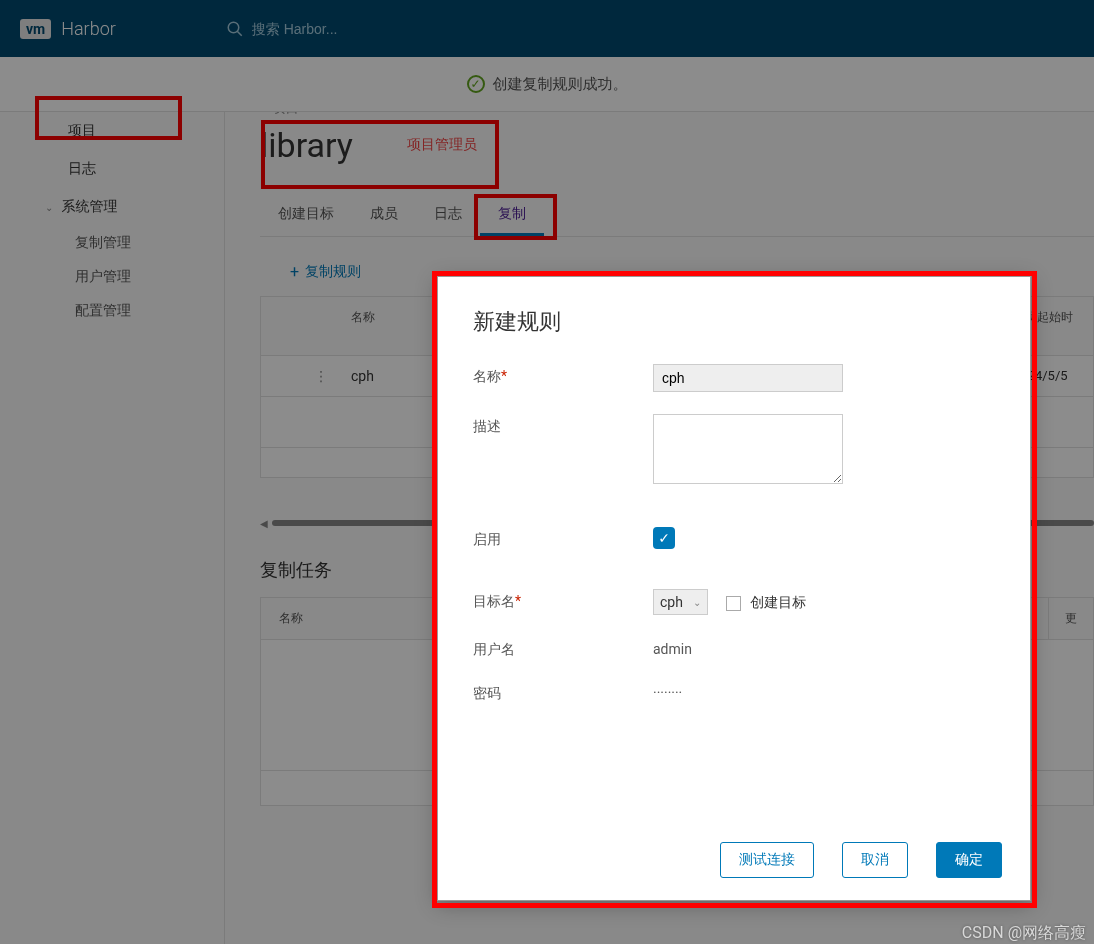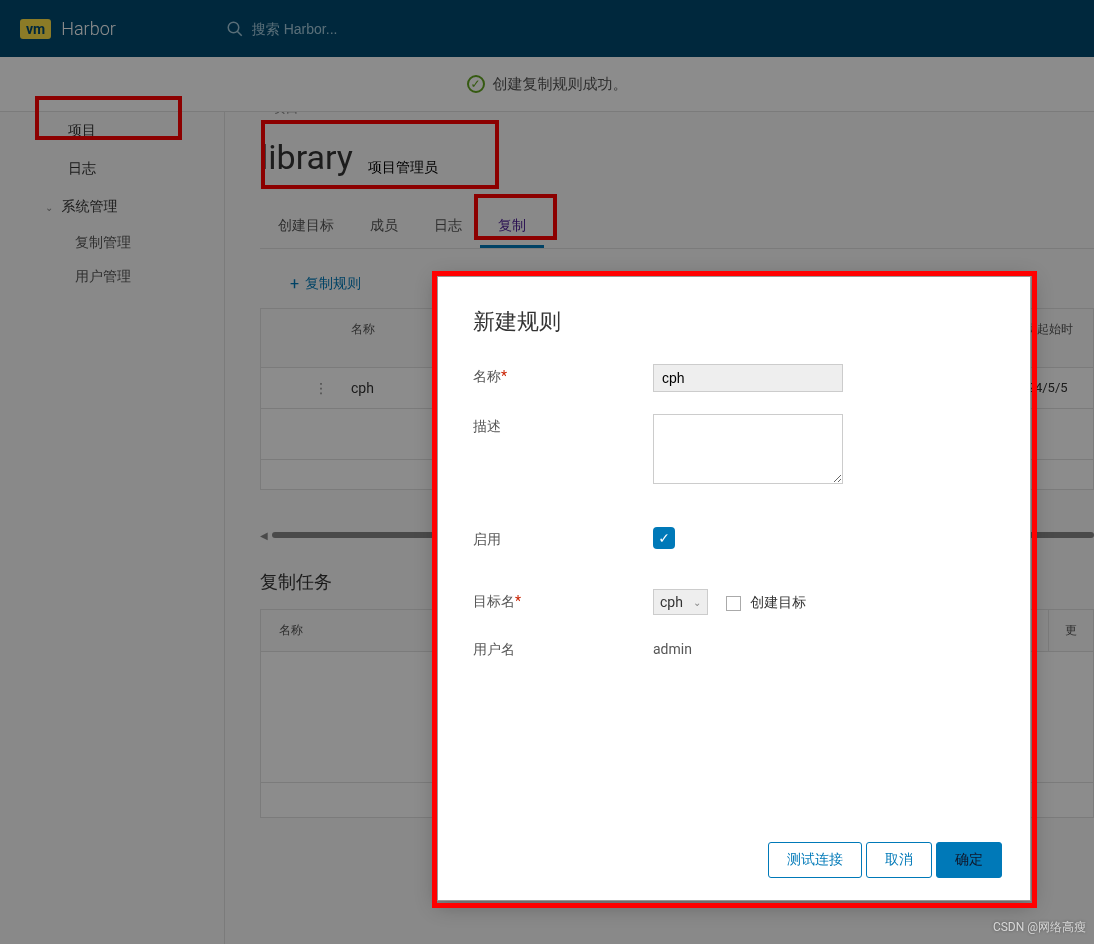--- a/index.html
+++ b/index.html
@@ -1,37 +1,37 @@
 <!DOCTYPE html>
 <html><head>
 <meta charset="utf-8">
 <style>
 * { box-sizing: border-box; margin: 0; padding: 0; }
 body { font-family: -apple-system, BlinkMacSystemFont, "Segoe UI", Roboto, sans-serif; background:#fafafa; color:#333; width:1094px; height:944px; overflow:hidden; position:relative; }
 .header { background:#004a70; height:57px; display:flex; align-items:center; padding:0 20px; color:#fff; }
-.vm-logo { background:#fde047; color:#004a70; font-weight:bold; padding:2px 6px; border-radius:3px; font-size:14px; margin-right:10px; }
+.vm-logo { background:#e5e5e5; color:#004a70; font-weight:bold; padding:2px 6px; border-radius:3px; font-size:14px; margin-right:10px; }
 .brand { font-size:18px; font-weight:300; }
 .search-box { margin-left:110px; display:flex; color:#a3c9db; }
 .search-box svg { width:18px; height:18px; margin-right:8px; }
 .search-box input { background:transparent; border:none; color:#fff; font-size:14px; outline:none; width:200px; }
 .search-box input::placeholder { color:#a3c9db; }
 .main { display:flex; height:calc(100% - 57px); position:relative; }
 .sidebar { width:225px; background:#fafafa; border-right:1px solid #e0e0e0; padding-top:55px; }
 .nav-item { padding:10px 20px 10px 68px; font-size:14px; color:#333; cursor:pointer; }
 .nav-item.parent { padding-left:45px; display:flex; align-items:center; }
 .nav-item.parent .caret { margin-right:8px; color:#888; font-size:10px; }
 .nav-subitem { padding:8px 20px 8px 75px; font-size:14px; color:#565656; cursor:pointer; }
 .content { flex:1; padding:0 0 0 35px; position:relative; }
 .notice-bar { height:55px; display:flex; align-items:center; justify-content:center; position:absolute; top:0; left:-225px; right:0; border-bottom:1px solid #e0e0e0; background:#fff; }
 .notice-bar .ok-icon { width:18px; height:18px; border:2px solid #62a420; border-radius:50%; display:flex; align-items:center; justify-content:center; margin-right:8px; color:#62a420; font-size:12px; }
 .notice-bar span.txt { color:#565656; font-size:15px; }
 .breadcrumb { margin-top:42px; font-size:14px; color:#888; display:flex; align-items:center; }
 .breadcrumb .chev { margin-right:4px; }
-.proj-title { font-size:34px; color:#333; margin-top:20px; display:flex; align-items:flex-end; }
-.proj-title .badge { font-size:14px; color:#000000; margin-left:15px; }
+.proj-title { font-size:34px; color:#333; margin-top:8px; display:flex; align-items:center;gap:39px; }
+.proj-title .badge { font-size:14px; color:#ef4444; margin-left:15px; }
 .tabs { display:flex; border-bottom:1px solid #e0e0e0; margin-top:30px; }
 .tab { padding:10px 18px; font-size:14px; color:#565656; cursor:pointer; }
 .tab.active { color:#4c1d95; font-weight:500; border-bottom:3px solid #0079b8; }
 .rule-btn { margin:25px 0 15px 30px; color:#0079b8; font-size:14px; cursor:pointer; display:flex; align-items:center; }
 .rule-btn .plus { margin-right:6px; font-size:16px; }
 .table { border:1px solid #e0e0e0; background:#fff; }
 .table-head { display:flex; background:#fafafa; border-bottom:1px solid #e0e0e0; font-size:12px; color:#565656; }
 .th, .td { padding:12px 10px; }
 .th.check, .td.check { width:40px; }
 .th.name, .td.name { flex:1; }
@@ -62,25 +62,25 @@
 .form-label { width:180px; color:#565656; padding-top:4px; }
 .form-label .req { color:#c92100; }
 .form-control input[type=text] { width:190px; padding:5px 8px; border:1px solid #ccc; background:#eee; font-size:14px; outline:none; }
 .form-control textarea { width:190px; height:70px; border:1px solid #ccc; resize:both; font-size:14px; padding:5px; outline:none; }
 .chk { width:22px; height:22px; background:#0079b8; border-radius:4px; display:flex; align-items:center; justify-content:center; color:#fff; font-size:14px; cursor:pointer; }
 .select-fake { display:inline-flex; align-items:center; border:1px solid #ccc; background:#eee; padding:4px 6px; font-size:14px; cursor:pointer; }
 .select-fake .sv { margin-right:10px; }
 .select-fake .cv { color:#888; font-size:10px; }
 .mini-chk { width:15px; height:15px; border:1px solid #aaa; display:inline-block; vertical-align:middle; margin-left:14px; margin-right:6px; cursor:pointer; }
 .form-static { color:#565656; padding-top:4px; }
-.modal-footer { padding:18px 28px 22px; display:flex; justify-content:flex-end; gap:4px; border-top:none; }
+.modal-footer { padding:18px 28px 22px; display:flex; justify-content:flex-end; gap:28px; border-top:none; }
 .btn { padding:8px 18px; font-size:14px; border:1px solid #0079b8; background:#fff; color:#0079b8; cursor:pointer; border-radius:3px; }
-.btn.primary { background:#0079b8; color:#0f172a; }
+.btn.primary { background:#0079b8; color:#ffffff; }
 .modal-hl { position:absolute; border:5px solid #ff0000; pointer-events:none; left:432px; top:271px; width:605px; height:637px; }
-.watermark { position:absolute; right:8px; bottom:8px; color:#d8d8d8; font-size:12px; text-shadow:0 0 3px rgba(0,0,0,0.4); }
+.watermark { position:absolute; right:8px; bottom:0; color:#d8d8d8; font-size:16px; text-shadow:0 0 3px rgba(0,0,0,0.4); }
 </style>
 </head>
 <body>
 
 <div class="header">
   <span class="vm-logo">vm</span>
   <span class="brand">Harbor</span>
   <div class="search-box">
     <svg viewBox="0 0 24 24" fill="none" stroke="currentColor" stroke-width="2">
         <circle cx="10" cy="10" r="7"></circle>
@@ -93,20 +93,21 @@
 <div class="main">
   <div class="sidebar">
     <div class="nav-item">项目</div>
     <div class="nav-item">日志</div>
     <div class="nav-item parent">
       <span class="caret">⌄</span>
       <span>系统管理</span>
     </div>
     <div class="nav-subitem">复制管理</div>
     <div class="nav-subitem">用户管理</div>
+    <div class="nav-subitem">配置管理</div>
   </div>
 
   <div class="content">
     <div class="notice-bar">
       <span class="ok-icon">✓</span>
       <span class="txt">创建复制规则成功。</span>
     </div>
 
     <div class="breadcrumb">
       <span class="chev">&lt;</span>
@@ -202,20 +203,24 @@
         <span>创建目标</span>
       </div>
     </div>
 
 
     <div class="form-row">
       <div class="form-label">用户名</div>
       <div class="form-static">admin</div>
     </div>
 
+    <div class="form-row">
+      <div class="form-label">密码</div>
+      <div class="form-static">········</div>
+    </div>
   </div>
 
   <div class="modal-footer">
     <button class="btn">测试连接</button>
     <button class="btn">取消</button>
     <button class="btn primary">确定</button>
   </div>
 </div>
 
 <div class="modal-hl"></div>

